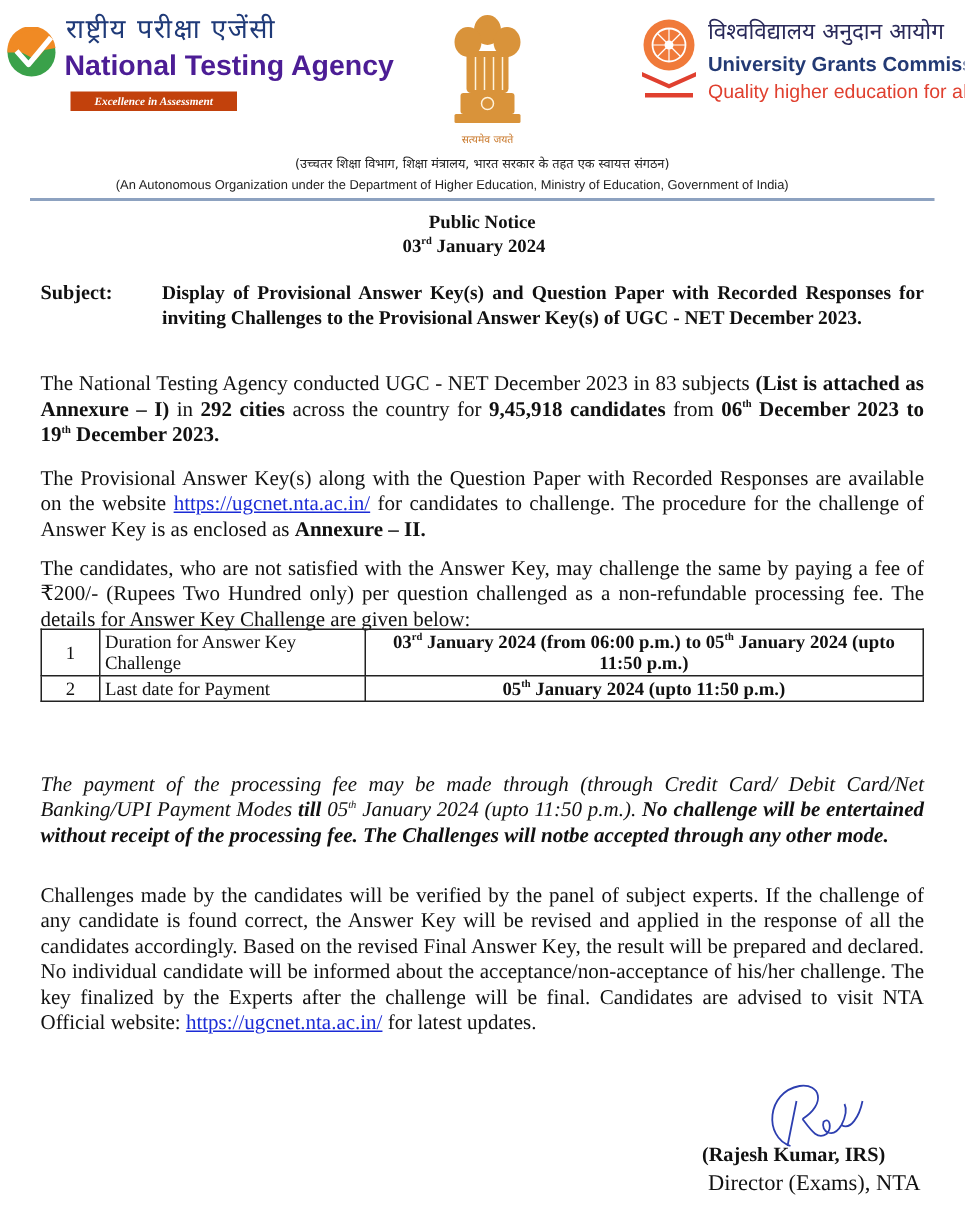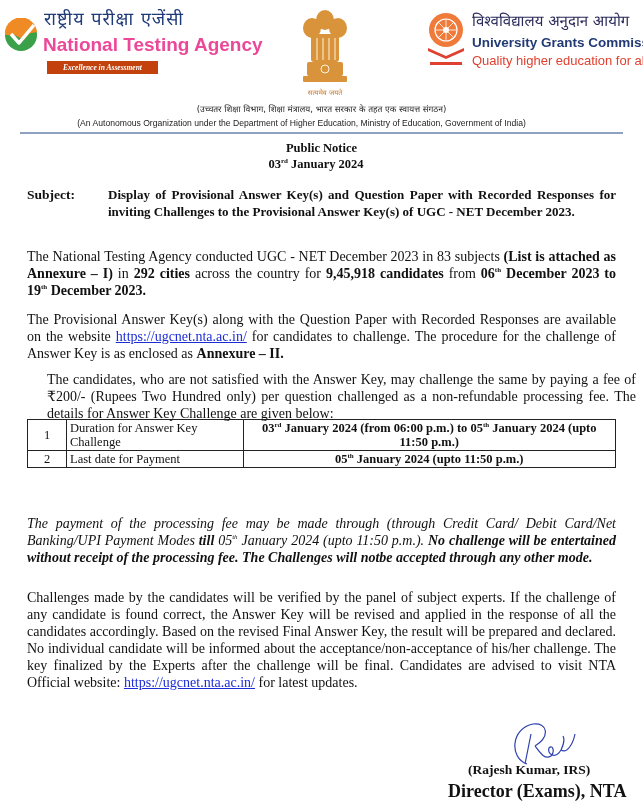--- a/index.html
+++ b/index.html
@@ -2,21 +2,21 @@
 <html><head>
 <meta charset="utf-8">
 <style>
   html, body { margin: 0; padding: 0; background: #ffffff; }
   body { width: 643px; height: 807px; position: relative; overflow: hidden; font-family: "Liberation Serif", "DejaVu Serif", serif; color: #111; }
   .abs { position: absolute; }
 
   
   .nta-logo { left: 4px; top: 18px; width: 34px; height: 34px; }
   .nta-hindi { left: 44px; top: 6px; font-family: "DejaVu Sans", sans-serif; font-size: 18px; color: #1f3a78; letter-spacing: 1px; white-space: nowrap; }
-  .nta-english { left: 43px; top: 34px; font-family: "Liberation Sans", sans-serif; font-weight: bold; font-size: 19px; color: #ec4899; white-space: nowrap; }
+  .nta-english { left: 43px; top: 34px; font-family: "Liberation Sans", sans-serif; font-weight: bold; font-size: 19px; color: #4c1d95; white-space: nowrap; }
   .nta-tagline { left: 47px; top: 61px; background: #c2410c; color: #fff; font-family: Liberation Serif, serif; font-style: italic; font-weight: bold; font-size: 7.5px; padding: 2px 16px; white-space: nowrap; }
 
   .emblem { left: 295px; top: 6px; width: 60px; height: 82px; }
   .emblem-motto { left: 290px; top: 88px; width: 70px; text-align: center; font-family: "DejaVu Sans", sans-serif; font-size: 7px; color: #c9782a; white-space: nowrap; }
 
   .ugc-logo { left: 424px; top: 10px; width: 44px; height: 58px; }
   .ugc-hindi { left: 472px; top: 10px; font-family: "DejaVu Sans", sans-serif; font-size: 15px; color: #2a2a5a; white-space: nowrap; }
   .ugc-english { left: 472px; top: 35px; font-family: "Liberation Sans", sans-serif; font-weight: bold; font-size: 13.5px; color: #233a74; white-space: nowrap; }
   .ugc-tagline { left: 472px; top: 53px; font-family: "Liberation Sans", sans-serif; font-size: 13px; color: #e0402f; white-space: nowrap; }
 
@@ -28,38 +28,38 @@
   .notice-title { left: 0; width: 643px; top: 141px; text-align: center; font-weight: bold; font-size: 12.5px; }
   .notice-date { left: 0; width: 632px; top: 157px; text-align: center; font-weight: bold; font-size: 12.5px; }
   sup { font-size: 7px; vertical-align: super; line-height: 0; }
 
   .subject-label { left: 27px; top: 187px; font-weight: bold; font-size: 13.5px; }
   .subject-text { left: 108px; top: 187px; width: 508px; font-weight: bold; font-size: 13px; line-height: 16.5px; text-align: justify; }
 
   .para { left: 27px; width: 589px; font-size: 14px; line-height: 17px; text-align: justify; }
   .p1 { top: 248px; }
   .p2 { top: 311px; }
-  .p3 { top: 371px; margin-left: 20px; }
+  .p3 { top: 371px; }
   .p4 { top: 515px; font-style: italic; }
   .p5 { top: 589px; }
   a.link { color: #1b2bd6; text-decoration: underline; }
 
   
   table.challenge { position: absolute; left: 27px; top: 419px; width: 589px; border-collapse: collapse; font-size: 12.5px; }
   table.challenge td, table.challenge th { border: 1px solid #222; padding: 1px 3px; line-height: 14px; }
   table.challenge .caption-row th { font-weight: bold; text-align: center; height: 14px; }
   table.challenge .head th { font-weight: bold; }
   .c-sno { width: 32px; text-align: center; }
   .c-desc { width: 178px; }
   .c-date { text-align: center; font-weight: bold; }
 
   
   .signature { left: 505px; top: 720px; width: 75px; height: 48px; }
   .sig-name { left: 468px; top: 762px; font-weight: bold; font-size: 13.5px; white-space: nowrap; }
-  .sig-title { left: 448px; top: 781px; font-weight: bold; font-size: 18px; white-space: nowrap; }
+  .sig-title { left: 472px; top: 781px; font-weight: normal; font-size: 15px; white-space: nowrap; }
 </style>
 </head>
 <body>
 
 <div class="abs nta-logo">
   <svg width="34" height="34" viewBox="0 0 34 34">
     <circle cx="17" cy="17" r="16" fill="#3aa14a"></circle>
     <path d="M1 17 A16 16 0 0 1 33 14 L17 17 Z" fill="#f08a24"></path>
     <path d="M3 13 A16 16 0 0 1 31 9 L20 22 Z" fill="#f08a24"></path>
     <path d="M7 16 L15 25 L30 7" stroke="#ffffff" stroke-width="3.5" fill="none" stroke-linejoin="round"></path>

